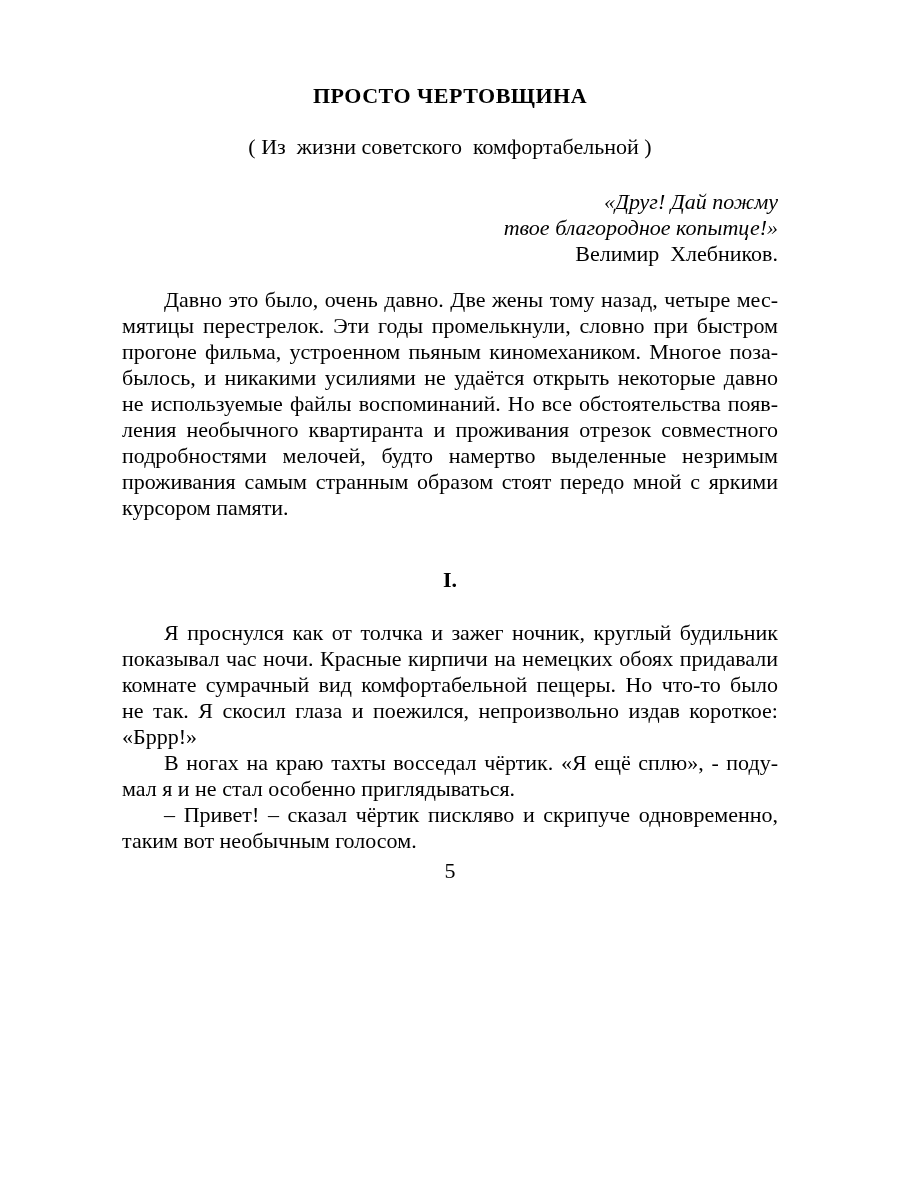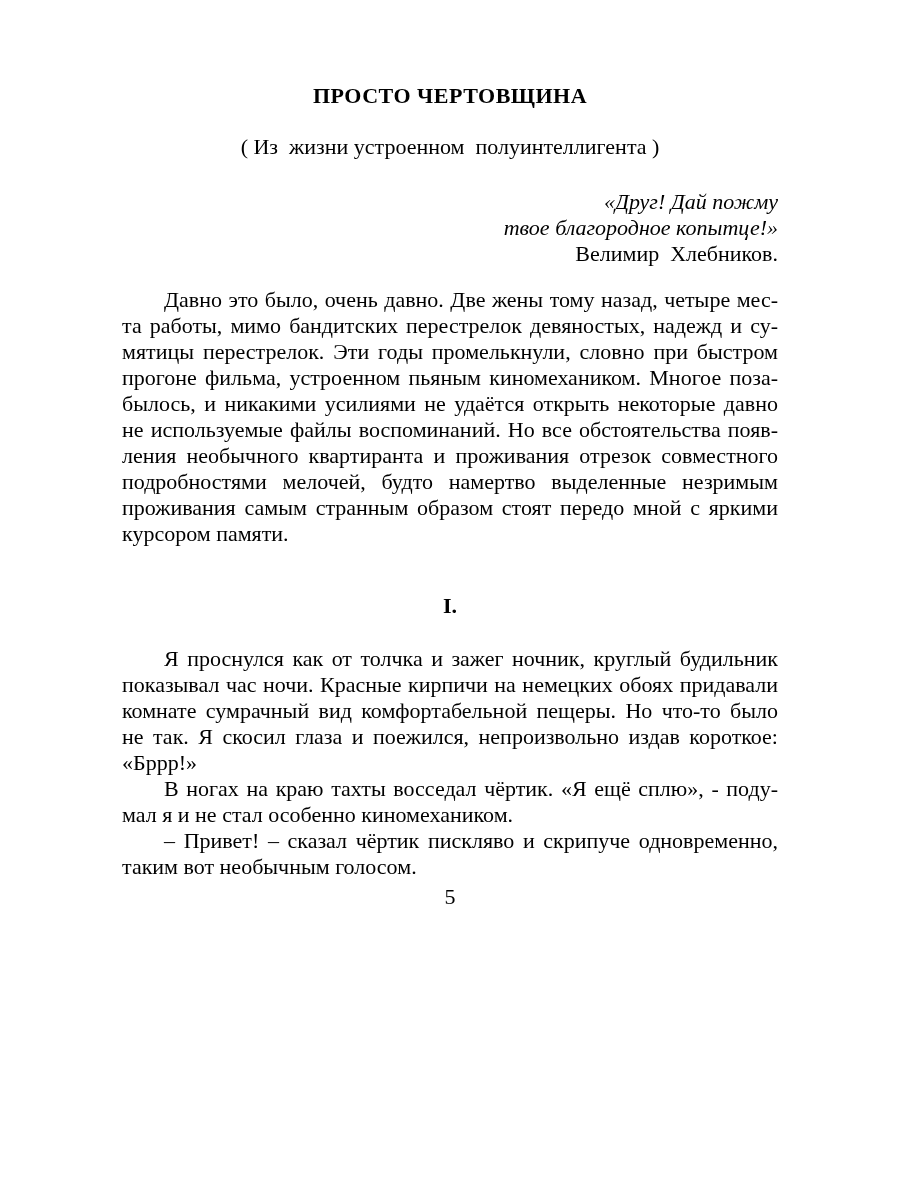--- a/index.html
+++ b/index.html
@@ -70,33 +70,32 @@
   }
 </style>
 </head>
 <body>
 
 <div class="page">
   <div class="content">
 
     <div class="title">ПРОСТО ЧЕРТОВЩИНА</div>
 
-    <div class="subtitle">( Из  жизни устроенном  полуинтеллигента )</div>
+    <div class="subtitle">( Из  жизни советского  комфортабельной )</div>
 
     <div class="epigraph">
       <div class="epigraph-quote">
           <div class="line">«Друг! Дай пожму</div>
           <div class="line">твое благородное копытце!»</div>
         </div>
       <div class="line epigraph-author">Велимир  Хлебников.</div>
     </div>
 
     <div class="para para-first">
         <div class="line">Давно это было, очень давно. Две жены тому назад, четыре мес-</div>
-        <div class="line">та работы, мимо бандитских перестрелок девяностых, надежд и су-</div>
         <div class="line">мятицы перестрелок. Эти годы промелькнули, словно при быстром</div>
         <div class="line">прогоне фильма, устроенном пьяным киномехаником. Многое поза-</div>
         <div class="line">былось, и никакими усилиями не удаётся открыть некоторые давно</div>
         <div class="line">не используемые файлы воспоминаний. Но все обстоятельства появ-</div>
         <div class="line">ления необычного квартиранта и проживания отрезок совместного</div>
         <div class="line">подробностями мелочей, будто намертво выделенные незримым</div>
         <div class="line">проживания самым странным образом стоят передо мной с яркими</div>
         <div class="line">курсором памяти.</div>
       </div>
 
@@ -105,21 +104,21 @@
     <div class="para para-after-heading">
         <div class="line">Я проснулся как от толчка и зажег ночник, круглый будильник</div>
         <div class="line">показывал час ночи. Красные кирпичи на немецких обоях придавали</div>
         <div class="line">комнате сумрачный вид комфортабельной пещеры. Но что-то было</div>
         <div class="line">не так. Я скосил глаза и поежился, непроизвольно издав короткое:</div>
         <div class="line">«Бррр!»</div>
       </div>
 
     <div class="para">
         <div class="line">В ногах на краю тахты восседал чёртик. «Я ещё сплю», - поду-</div>
-        <div class="line">мал я и не стал особенно киномехаником.</div>
+        <div class="line">мал я и не стал особенно приглядываться.</div>
       </div>
 
     <div class="para">
         <div class="line">– Привет! – сказал чёртик пискляво и скрипуче одновременно,</div>
         <div class="line">таким вот необычным голосом.</div>
       </div>
 
     <div class="page-number">5</div>
 
   </div>

